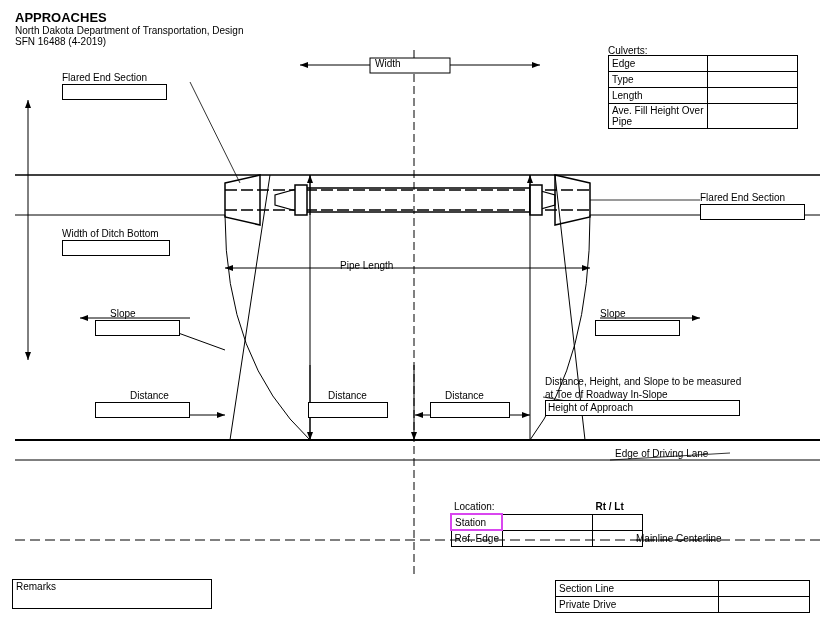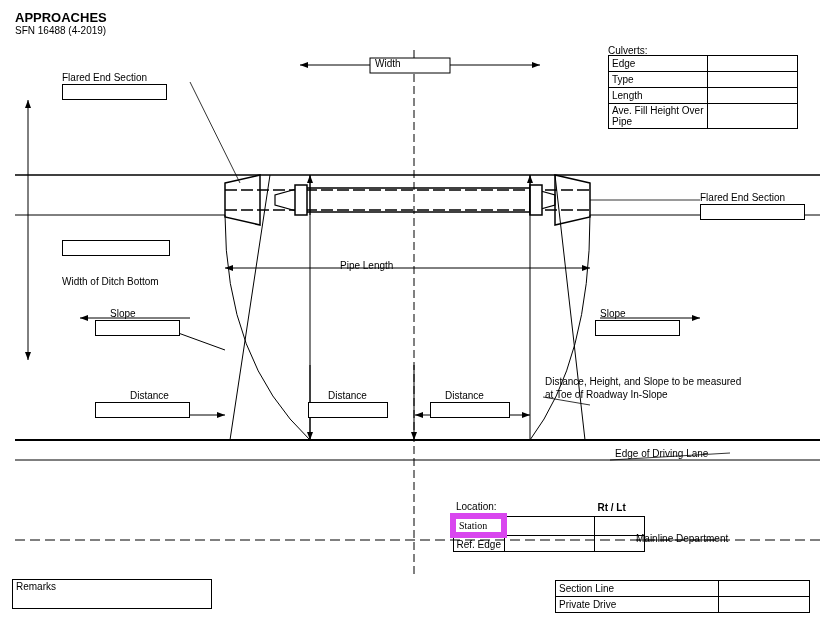--- a/index.html
+++ b/index.html
@@ -101,20 +101,21 @@
     }
 
   </style>
 </head>
 <body>
 
 <div class="page">
 
   <div class="header">
     <div class="header-title">APPROACHES</div>
+    <div class="header-sub">North Dakota Department of Transportation, Design</div>
     <div class="header-sub">SFN 16488 (4-2019)</div>
   </div>
 
   <svg class="drawing-svg" xmlns="http://www.w3.org/2000/svg">
 
     <line x1="414" y1="50" x2="414" y2="575" stroke="#000" stroke-width="1" stroke-dasharray="8,4"></line>
 
     <line x1="15" y1="175" x2="820" y2="175" stroke="#000" stroke-width="1.5"></line>
 
     <line x1="15" y1="215" x2="225" y2="215" stroke="#000" stroke-width="1"></line>
@@ -217,21 +218,21 @@
   <div class="label" style="top:72px; left:62px;">Flared End Section</div>
 
   <div class="field-box" style="top:84px; left:62px; width:105px;"></div>
 
   <div class="label" style="top:192px; left:700px;">Flared End Section</div>
 
   <div class="field-box" style="top:204px; left:700px; width:105px;"></div>
 
   <div class="label" style="top:260px; left:340px;">Pipe Length</div>
 
-  <div class="label" style="top:228px; left:62px;margin-top:48px;">Width of Ditch Bottom</div>
+  <div class="label" style="top:228px; left:62px;">Width of Ditch Bottom</div>
 
   <div class="field-box" style="top:240px; left:62px; width:108px;"></div>
 
   <div class="label" style="top:308px; left:110px;">Slope</div>
 
   <div class="field-box" style="top:320px; left:95px; width:85px;"></div>
 
   <div class="label" style="top:308px; left:600px;">Slope</div>
 
   <div class="field-box" style="top:320px; left:595px; width:85px;"></div>
@@ -241,24 +242,27 @@
 
   <div class="label" style="top:390px; left:328px;">Distance</div>
   <div class="field-box" style="top:402px; left:308px; width:80px;"></div>
 
   <div class="label" style="top:390px; left:445px;">Distance</div>
   <div class="field-box" style="top:402px; left:430px; width:80px;"></div>
 
   <div class="label" style="top:375px; left:545px; width:205px; white-space:normal; line-height:14px;">Distance, Height, and Slope to be measured</div>
   <div class="label" style="top:389px; left:545px;">at Toe of Roadway In-Slope</div>
 
+  <div class="field-box" style="top:400px; left:545px; width:195px;">
+    <span style="font-size:10px; padding-left:2px;">Height of Approach</span>
+  </div>
 
   <div class="label" style="top:448px; left:615px;">Edge of Driving Lane</div>
 
-  <div class="label" style="top:533px; left:636px;">Mainline Department</div>
+  <div class="label" style="top:533px; left:636px;">Mainline Centerline</div>
 
   <div class="label" style="top:45px; left:608px;">Culverts:</div>
   <table class="culverts-table">
     <tbody>
         <tr>
       <td>Edge</td>
       <td></td>
     </tr>
     <tr>
       <td>Type</td>
@@ -277,21 +281,21 @@
 
   <div style="position:absolute; top:500px; left:450px;">
     <table style="border-collapse:collapse;">
       <tbody>
           <tr>
         <td style="border:none; font-size:10px; padding:1px 3px;">Location:</td>
         <td style="border:none; width:90px;"></td>
         <td style="border:none; font-weight:bold; font-size:10px; text-align:left; padding:1px 3px;">Rt / Lt</td>
       </tr>
       <tr>
-        <td style="border:6px solid #d946ef; font-size:10px; padding:1px 3px; height:16px;font-family:Liberation Serif, serif;">Station</td>
+        <td style="border:2px solid #d946ef; font-size:10px; padding:1px 3px; height:16px;">Station</td>
         <td style="border:1px solid #000; width:90px; height:16px;"></td>
         <td style="border:1px solid #000; width:50px; height:16px;"></td>
       </tr>
       <tr>
         <td style="border:1px solid #000; font-size:10px; padding:1px 3px; height:16px;">Ref. Edge</td>
         <td style="border:1px solid #000; width:90px; height:16px;"></td>
         <td style="border:1px solid #000; width:50px; height:16px;"></td>
       </tr>
     </tbody>
       </table>

